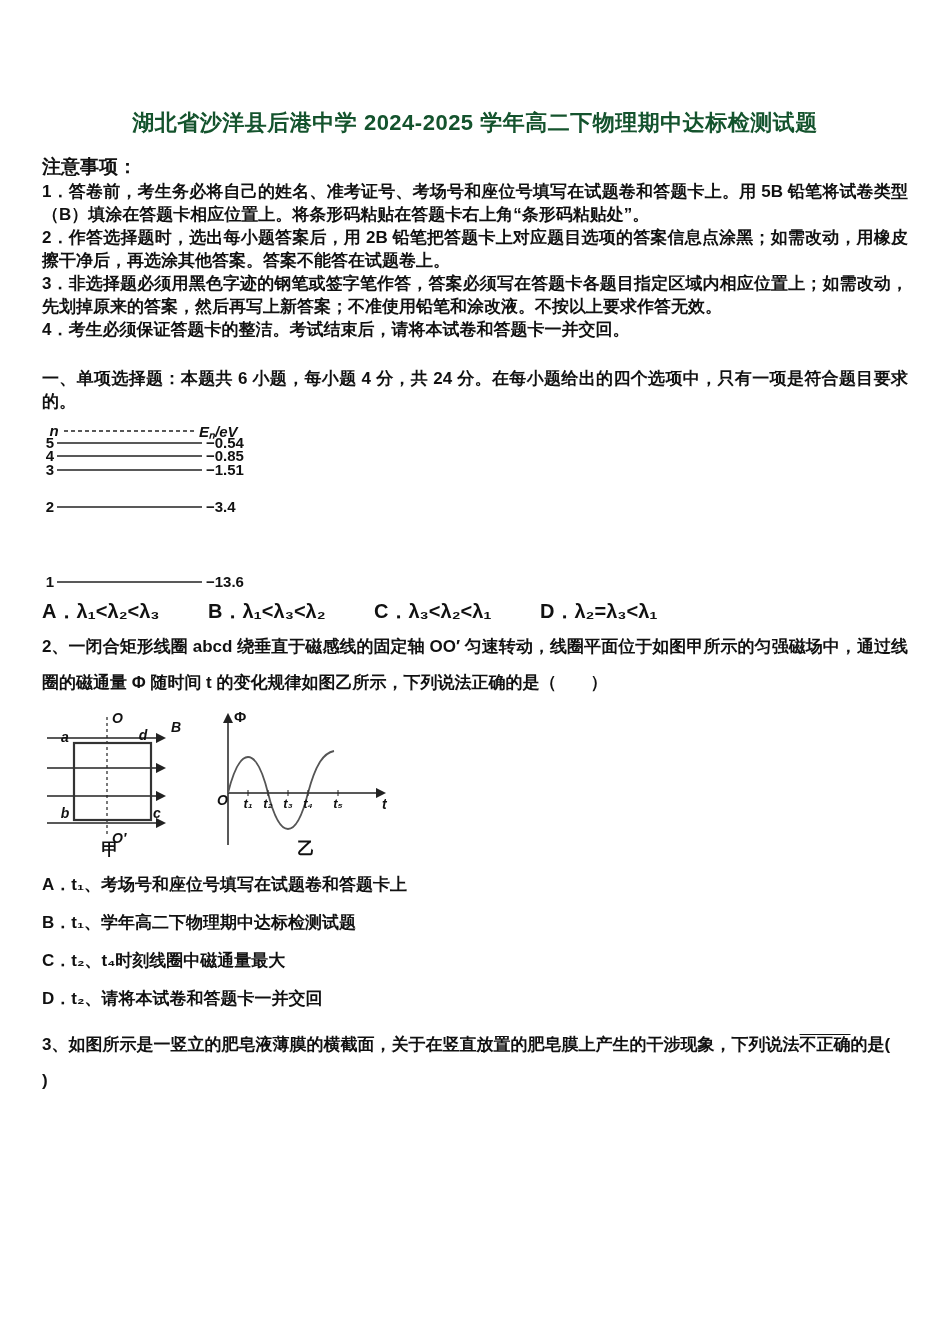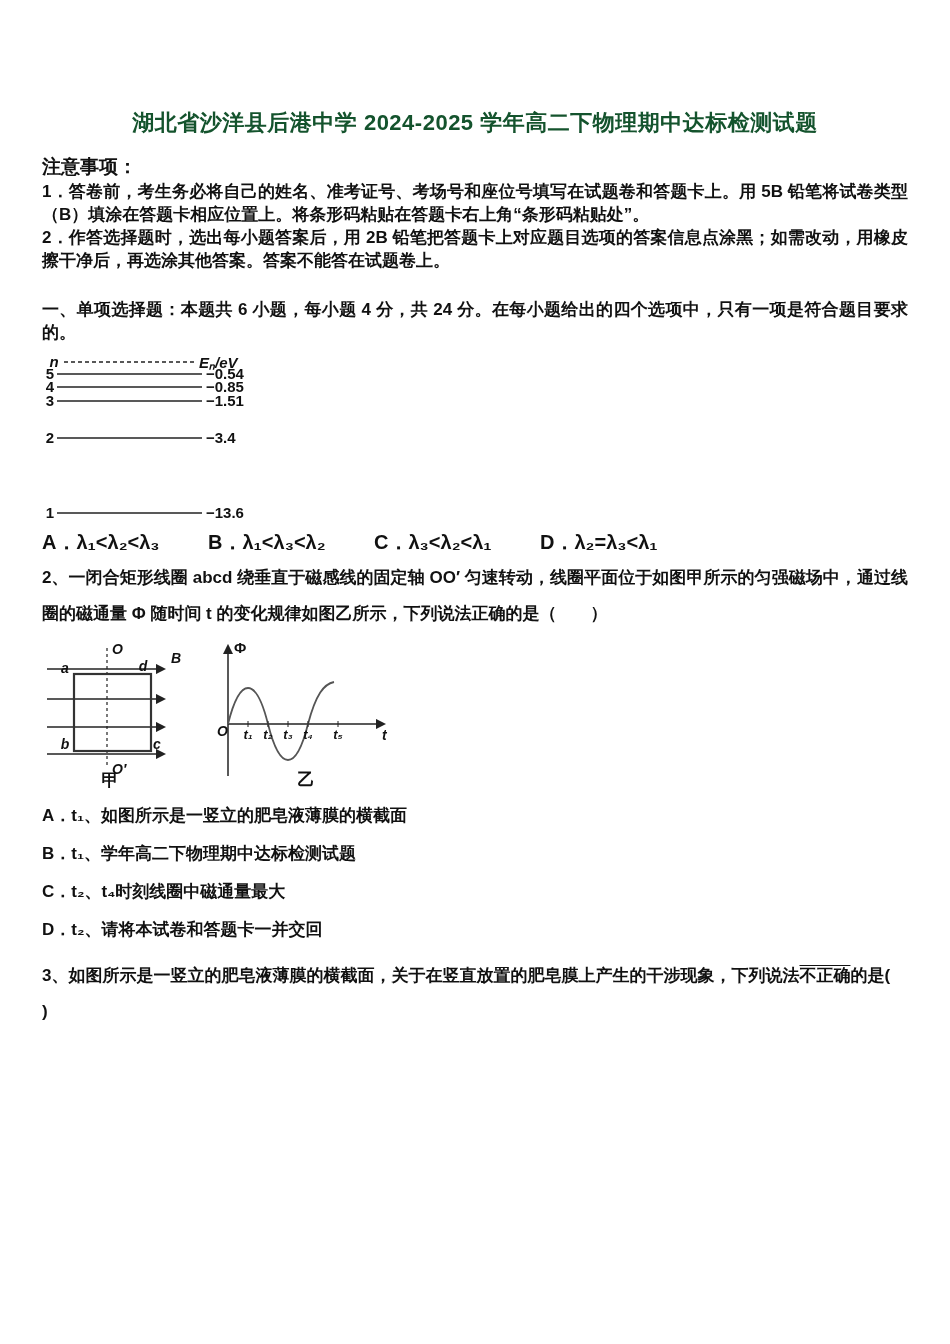--- a/index.html
+++ b/index.html
@@ -33,20 +33,22 @@
 </head>
 <body>
 
 <div class="page">
 
   <div class="title">湖北省沙洋县后港中学 2024-2025 学年高二下物理期中达标检测试题</div>
 
   <div class="notice-h">注意事项：</div>
   <div class="notice">1．答卷前，考生务必将自己的姓名、准考证号、考场号和座位号填写在试题卷和答题卡上。用 5B 铅笔将试卷类型（B）填涂在答题卡相应位置上。将条形码粘贴在答题卡右上角“条形码粘贴处”。</div>
   <div class="notice">2．作答选择题时，选出每小题答案后，用 2B 铅笔把答题卡上对应题目选项的答案信息点涂黑；如需改动，用橡皮擦干净后，再选涂其他答案。答案不能答在试题卷上。</div>
+  <div class="notice">3．非选择题必须用黑色字迹的钢笔或签字笔作答，答案必须写在答题卡各题目指定区域内相应位置上；如需改动，先划掉原来的答案，然后再写上新答案；不准使用铅笔和涂改液。不按以上要求作答无效。</div>
+  <div class="notice">4．考生必须保证答题卡的整洁。考试结束后，请将本试卷和答题卡一并交回。</div>
 
   <div class="section-h">一、单项选择题：本题共 6 小题，每小题 4 分，共 24 分。在每小题给出的四个选项中，只有一项是符合题目要求的。</div>
 
 
   <div class="diagram-wrap">
     <svg width="232" height="175" viewBox="0 0 232 175">
       <text x="10" y="15" font-size="15" font-style="italic" text-anchor="middle">n</text>
       <line x1="20" y1="10" x2="150" y2="10" stroke="#222" stroke-width="1.4" stroke-dasharray="4 3"></line>
       <text x="155" y="16" font-size="15" font-style="italic">Eₙ/eV</text>
 
@@ -127,21 +129,21 @@
       <text x="70" y="103" font-size="13" font-style="italic" text-anchor="middle">t₂</text>
       <text x="90" y="103" font-size="13" font-style="italic" text-anchor="middle">t₃</text>
       <text x="110" y="103" font-size="13" font-style="italic" text-anchor="middle">t₄</text>
       <text x="140" y="103" font-size="13" font-style="italic" text-anchor="middle">t₅</text>
 
       <text x="108" y="149" font-size="17" text-anchor="middle">乙</text>
     </svg>
   </div>
 
   <div class="q2opts">
-    <div class="q2opt"><span>A．</span><span>t₁、如图所示是一竖立的肥皂液薄膜的横截面</span></div>
+    <div class="q2opt"><span>A．</span><span>t₁、考场号和座位号填写在试题卷和答题卡上</span></div>
     <div class="q2opt"><span>B．</span><span>t₁、学年高二下物理期中达标检测试题</span></div>
     <div class="q2opt"><span>C．</span><span>t₂、t₄时刻线圈中磁通量最大</span></div>
     <div class="q2opt"><span>D．</span><span>t₂、请将本试卷和答题卡一并交回</span></div>
   </div>
 
   <div class="qtext q3">
     <span>3、如图所示是一竖立的肥皂液薄膜的横截面，关于在竖直放置的肥皂膜上产生的干涉现象，下列说法</span><span class="ovl">不正确</span><span>的是(</span>
   </div>
   <div class="qtext">)</div>
 

